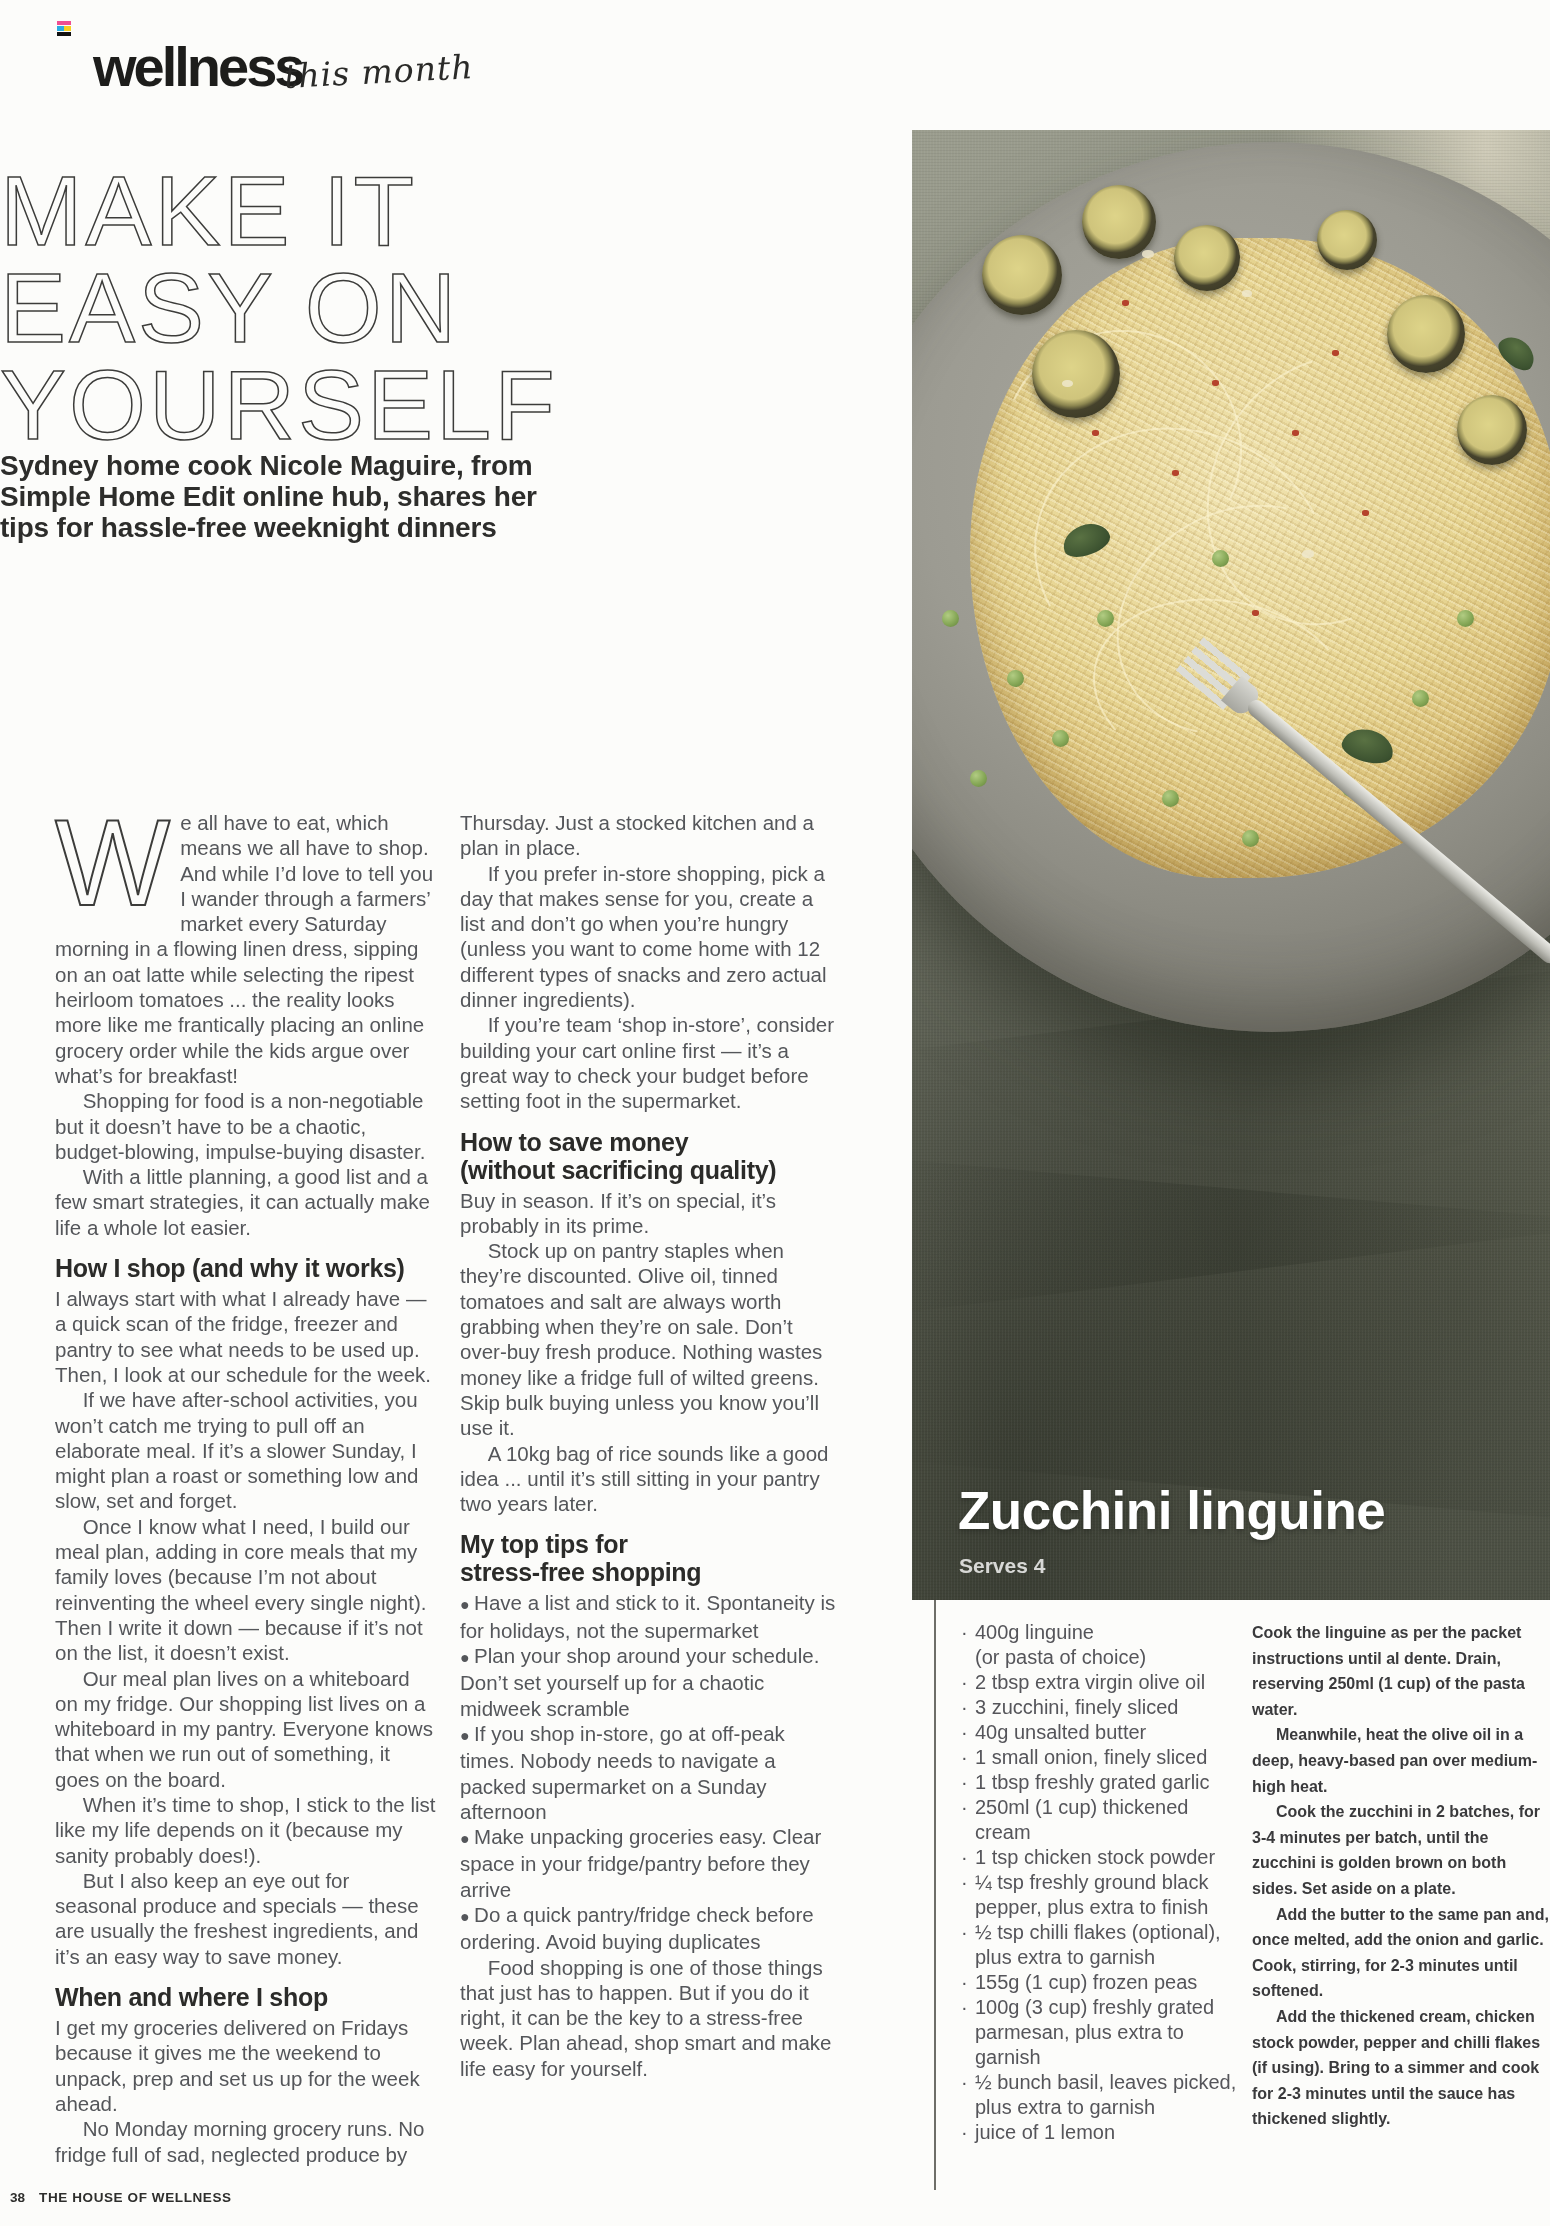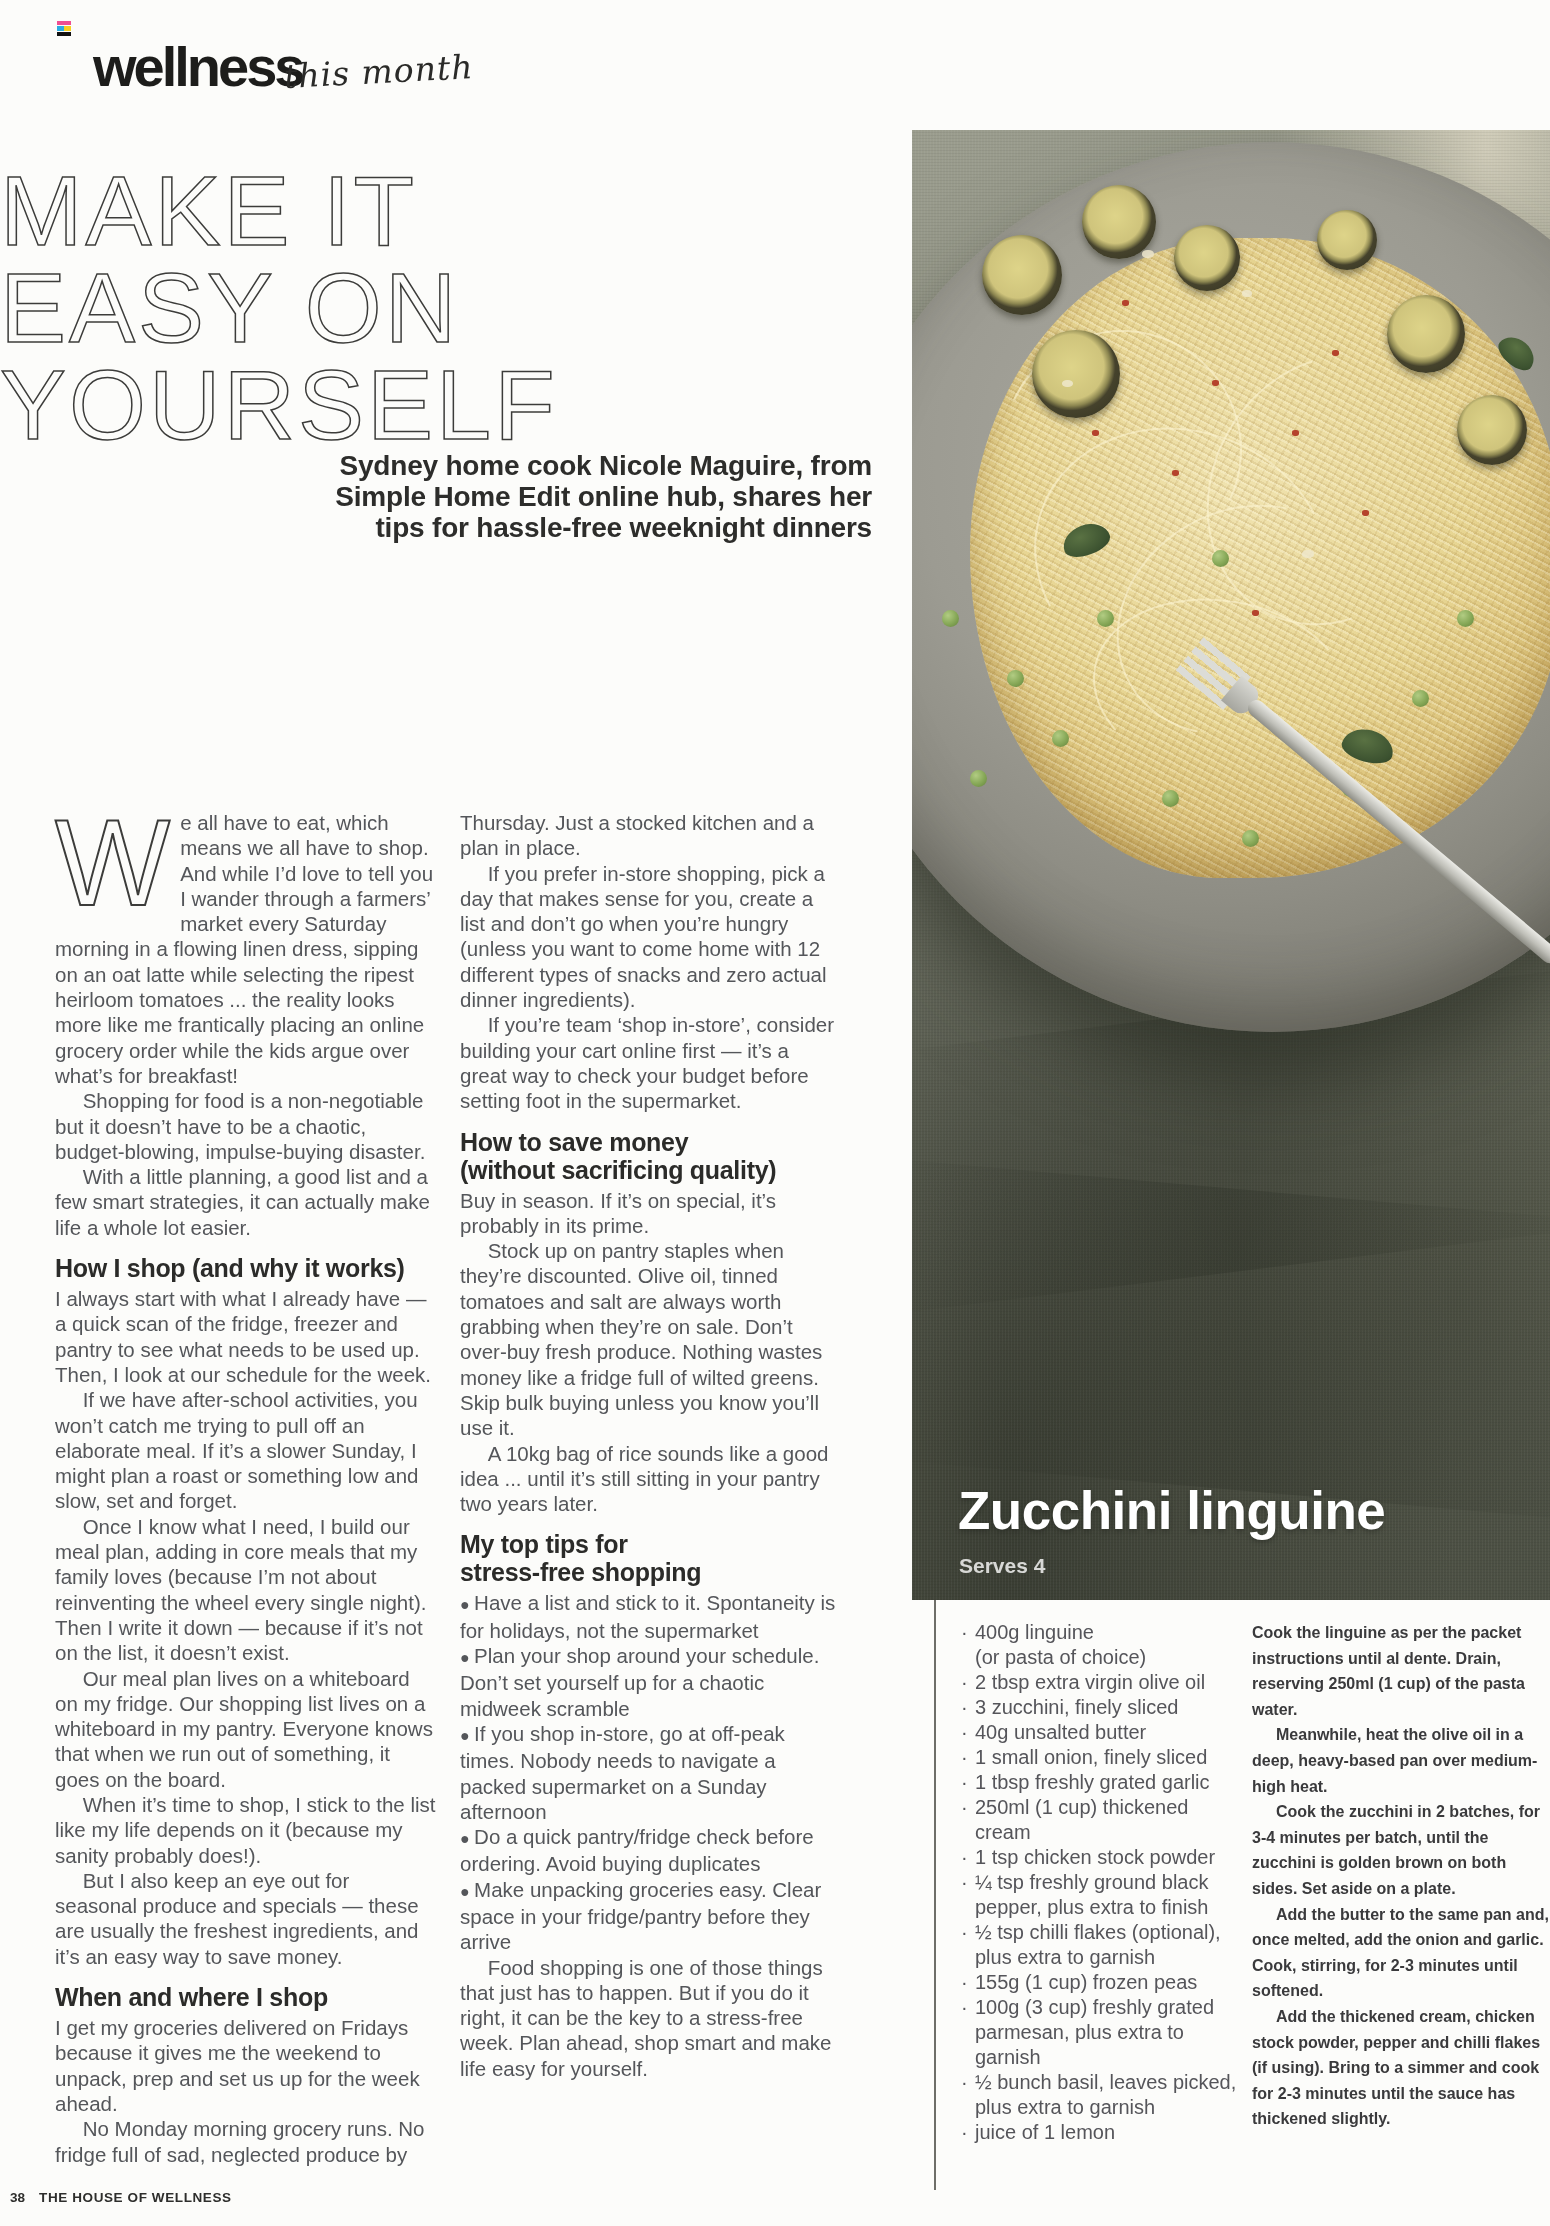--- a/index.html
+++ b/index.html
@@ -20,21 +20,21 @@
   .logo-script{position:absolute;left:284px;top:52px;font-size:33px;color:#2a2a28;
     font-family:"DejaVu Serif",serif;font-style:italic;transform:rotate(-3deg);letter-spacing:1px}
 
   
   .display-thin{color:#3c3c3a;font-weight:200}
   @supports (-webkit-text-stroke:1px #000){
     .display-thin{color:transparent;-webkit-text-stroke:1.5px #3c3c3a}
   }
   .headline{position:absolute;left:0;top:162px;width:872px;text-align:left;
     font-size:99px;line-height:97px;letter-spacing:3px}
-  .standfirst{position:absolute;left:0;top:450px;width:872px;text-align:right;
+  .standfirst{position:absolute;left:0;top:450px;width:872px;text-align:left;
     font-weight:700;font-size:28px;line-height:31px;color:#2d2d2b;white-space:pre-line;
     letter-spacing:-0.2px}
 
   
   .col{position:absolute;top:810px;font-size:20.5px;line-height:25.3px;color:#54565a}
   .col1{left:55px;width:382px}
   .col2{left:460px;width:378px}
   .col p{margin:0}
   .flow p{text-indent:1.35em}
   .flow p:first-child{text-indent:0}
@@ -175,22 +175,22 @@
         <p data-name="paragraph">Buy in season. If it’s on special, it’s probably in its prime.</p>
         <p data-name="paragraph">Stock up on pantry staples when they’re discounted. Olive oil, tinned tomatoes and salt are always worth grabbing when they’re on sale. Don’t over-buy fresh produce. Nothing wastes money like a fridge full of wilted greens. Skip bulk buying unless you know you’ll use it.</p>
         <p data-name="paragraph">A 10kg bag of rice sounds like a good idea ... until it’s still sitting in your pantry two years later.</p>
       </div>
     <div class="sec-heading" data-name="section-heading-top-tips">My top tips for
 stress-free shopping</div>
     <div class="bullets" data-name="top-tips-bullets">
         <p data-name="bullet-item">Have a list and stick to it. Spontaneity is for holidays, not the supermarket</p>
         <p data-name="bullet-item">Plan your shop around your schedule. Don’t set yourself up for a chaotic midweek scramble</p>
         <p data-name="bullet-item">If you shop in-store, go at off-peak times. Nobody needs to navigate a packed supermarket on a Sunday afternoon</p>
+        <p data-name="bullet-item">Make unpacking groceries easy. Clear space in your fridge/pantry before they arrive</p>
         <p data-name="bullet-item">Do a quick pantry/fridge check before ordering. Avoid buying duplicates</p>
-        <p data-name="bullet-item">Make unpacking groceries easy. Clear space in your fridge/pantry before they arrive</p>
       </div>
     <p class="closing" data-name="closing-paragraph">Food shopping is one of those things that just has to happen. But if you do it right, it can be the key to a stress-free week. Plan ahead, shop smart and make life easy for yourself.</p>
   </div>
 
   <div class="photo" data-name="recipe-photo">
     <div class="weave" data-name="linen-texture"></div>
     <div class="fold1" data-name="cloth-fold"></div>
     <div class="fold2" data-name="cloth-fold"></div>
     <div class="plate" data-name="plate"></div>
     <div class="pasta" data-name="pasta-mound"></div>

